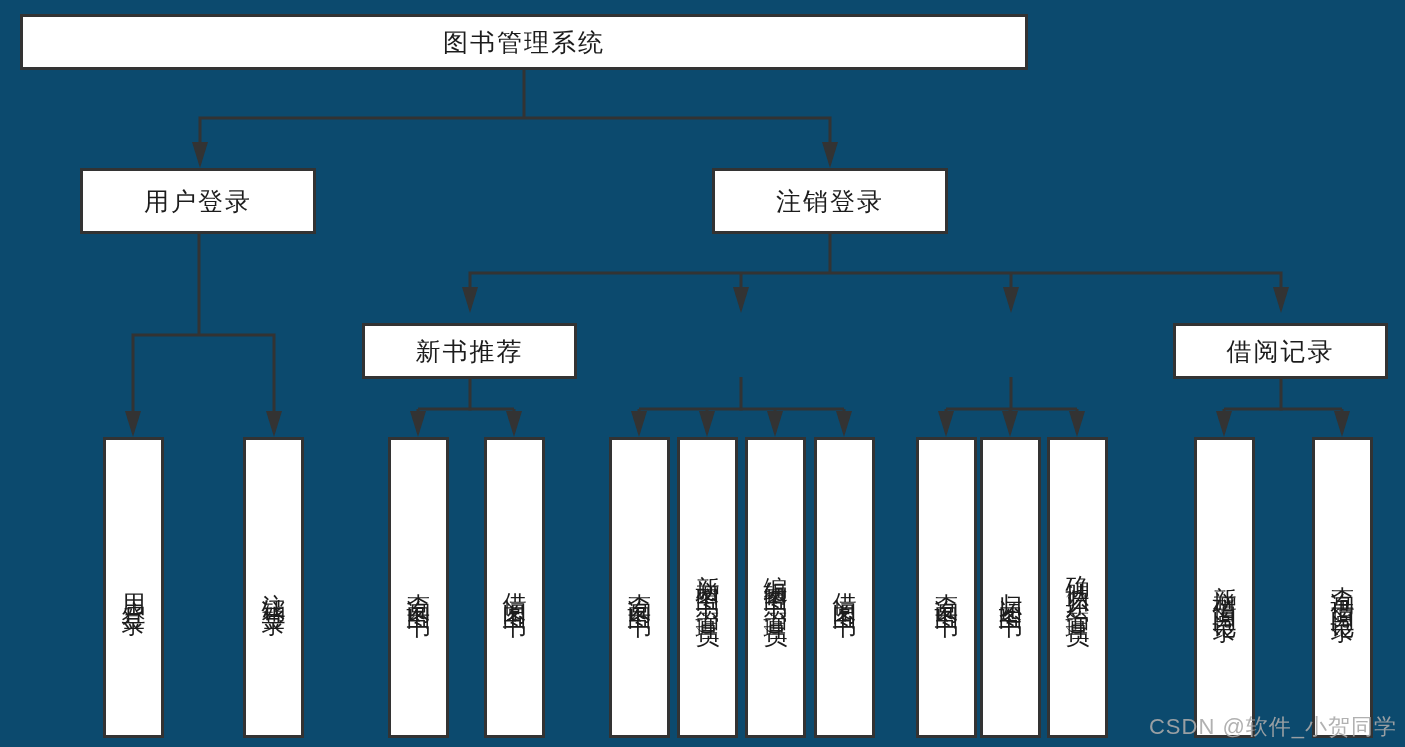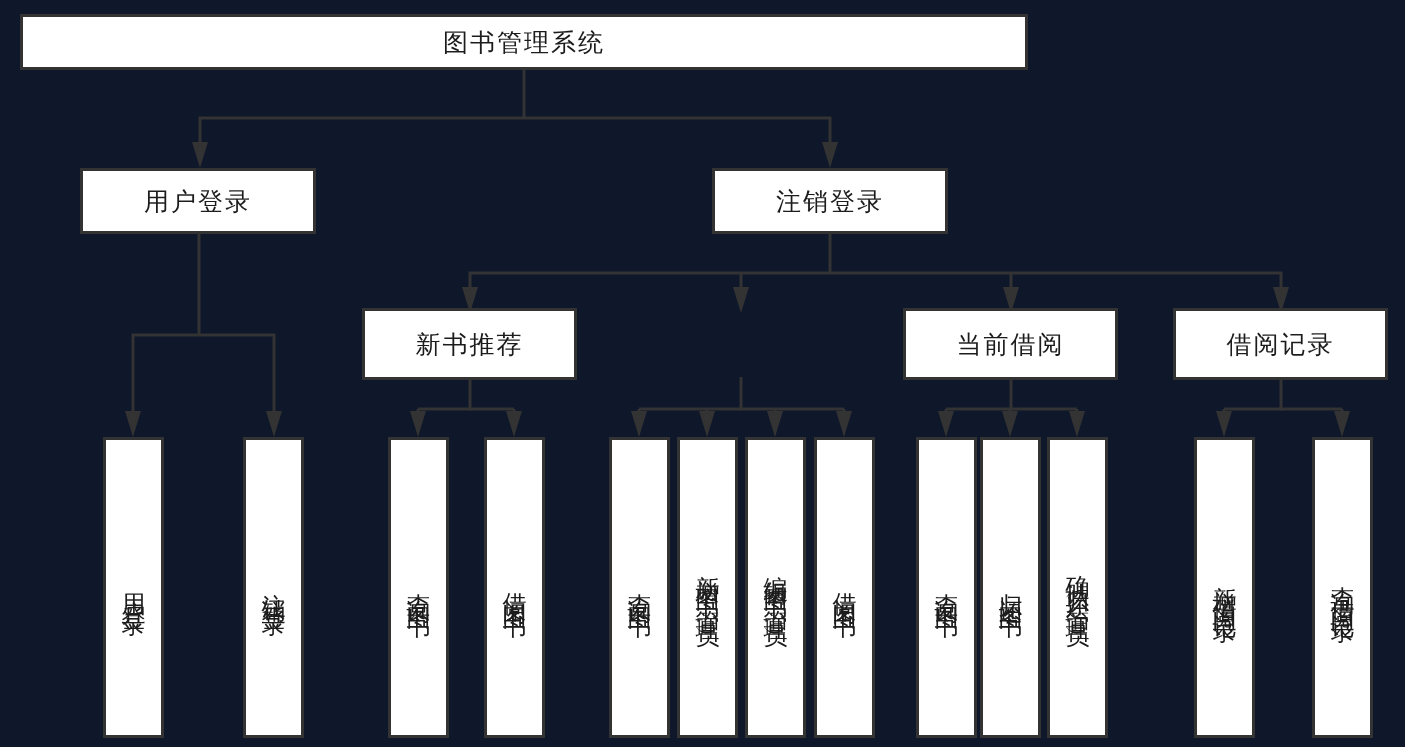--- a/index.html
+++ b/index.html
@@ -1,37 +1,37 @@
 <!DOCTYPE html>
 <html><head>
 <meta charset="utf-8">
 <style>
   html,body{margin:0;padding:0;background:#ffffff;}
   .canvas{
     position:relative;
     width:1405px;height:747px;
-    background:#0f172a;
+    background:#0c4a6e;
     font-family:"Liberation Sans","DejaVu Sans",sans-serif;
     overflow:hidden;
   }
   .connectors{position:absolute;left:0;top:0;pointer-events:none;}
   .box{
     position:absolute;
     box-sizing:border-box;
     border:3px solid #333333;
     background:#ffffff;
     display:flex;align-items:center;justify-content:center;
     color:#1c1c1c;
     font-size:25px;
     letter-spacing:2px;
     text-align:center;
   }
   .root{left:20px;top:14px;width:1008px;height:56px;}
   .lvl2{top:168px;width:236px;height:66px;}
-  .lvl3{top:308px;width:215px;height:72px;}
+  .lvl3{top:323px;width:215px;height:56px;}
   .leaf{top:437px;width:61px;height:301px;}
   .vtext{
     writing-mode:vertical-rl;
     font-size:24px;
     letter-spacing:7px;
     line-height:1;
     color:#1c1c1c;
   }
   .watermark{
     position:absolute;
@@ -88,21 +88,20 @@
       <polygon points="1334,411 1350,411 1342,437"></polygon>
     </g>
   </svg>
 
   <div class="box root">图书管理系统</div>
 
   <div class="box lvl2" style="left:80px;">用户登录</div>
   <div class="box lvl2" style="left:712px;">注销登录</div>
 
   <div class="box lvl3" style="left:362px;">新书推荐</div>
-  <div class="box lvl3" style="left:903px;">当前借阅</div>
   <div class="box lvl3" style="left:1173px;">借阅记录</div>
 
   <div class="box leaf" style="left:103px;">
     <span class="vtext">用户登录</span>
   </div>
   <div class="box leaf" style="left:243px;">
     <span class="vtext">注销登录</span>
   </div>
 
   <div class="box leaf" style="left:388px;">
@@ -135,13 +134,14 @@
     <span class="vtext">确认归还（管理员）</span>
   </div>
 
   <div class="box leaf" style="left:1194px;">
     <span class="vtext">新增借阅记录</span>
   </div>
   <div class="box leaf" style="left:1312px;">
     <span class="vtext">查询借阅记录</span>
   </div>
 
+  <div class="watermark">CSDN @软件_小贺同学</div>
 </div>
 
 </body></html>

